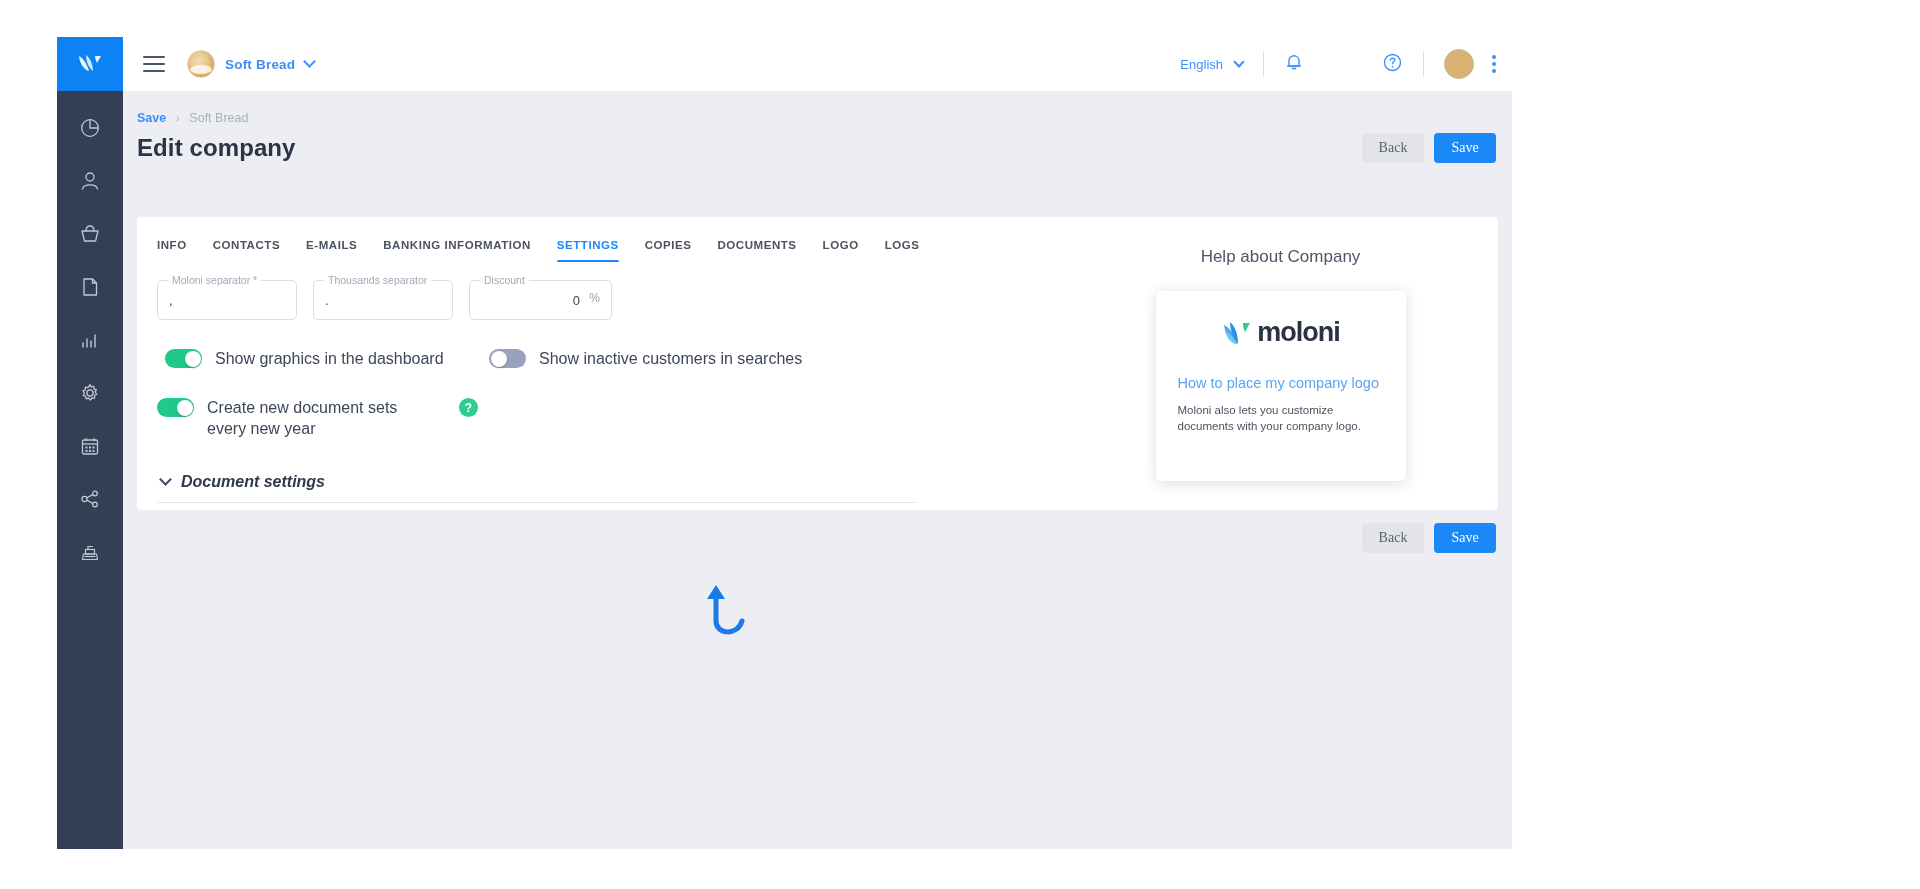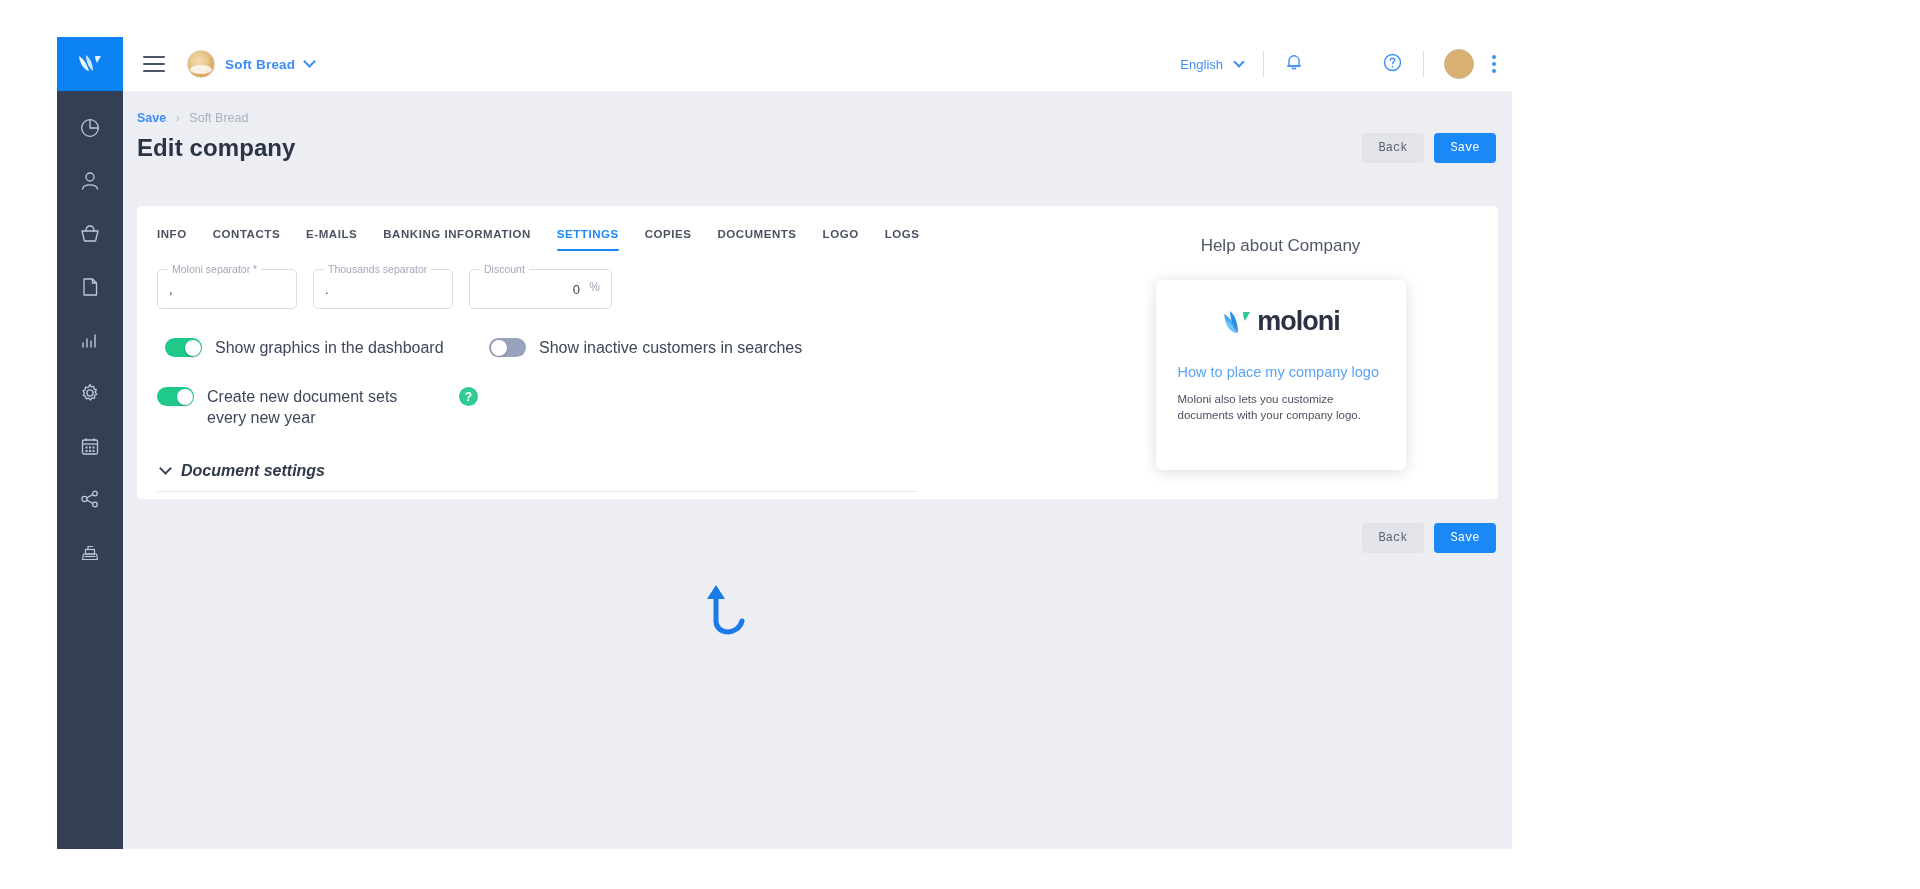--- a/index.html
+++ b/index.html
@@ -107,29 +107,29 @@
   .breadcrumb .bc-sep { margin: 0 6px; color: #b7bdc8; }
   .title-row {
     display: flex; align-items: center; padding: 8px 16px 0 14px;
   }
   .page-title {
     font-size: 24px; font-weight: 700; color: #2b3445; letter-spacing: .1px;
   }
   .btn-group { margin-left: auto; display: flex; gap: 10px; }
   .btn {
     min-width: 62px; height: 30px; border: none; border-radius: 4px;
-    font-size: 12px; font-family: Liberation Mono, monospace; cursor: pointer;
+    font-size: 14px; font-family: Liberation Serif, serif; cursor: pointer;
     display: flex; align-items: center; justify-content: center; text-align: center;
   }
   .btn-back { background: #e2e4e9; color: #5a6270; }
   .btn-save { background: #1a88f7; color: #ffffff; min-width: 62px; }
 
   
   .card {
-    position: absolute; left: 14px; top: 115px;
+    position: absolute; left: 14px; top: 126px;
     width: 1361px; height: 293px;
     background: #ffffff; border-radius: 4px;
     display: flex;
     gap: 36px;
   }
   .card-left { width: 890px; padding: 22px 0 0 20px; }
   .tabs { display: flex; gap: 26px; border-bottom: 0; }
   .tab {
     font-size: 11.5px; font-weight: 700; color: #4a5261; letter-spacing: .55px;
     padding-bottom: 11px; cursor: pointer; position: relative; white-space: nowrap;

